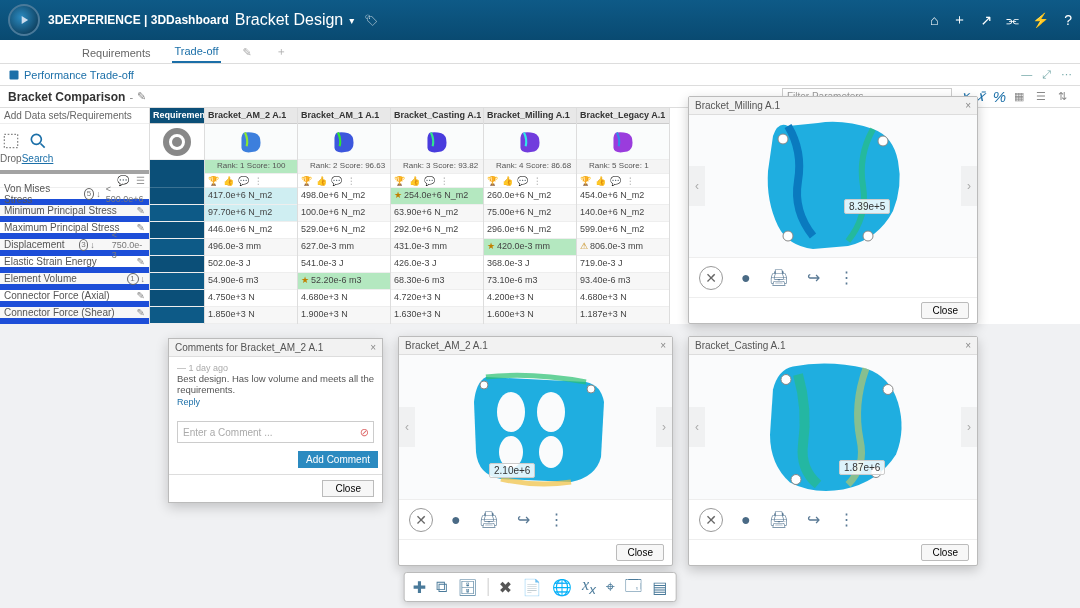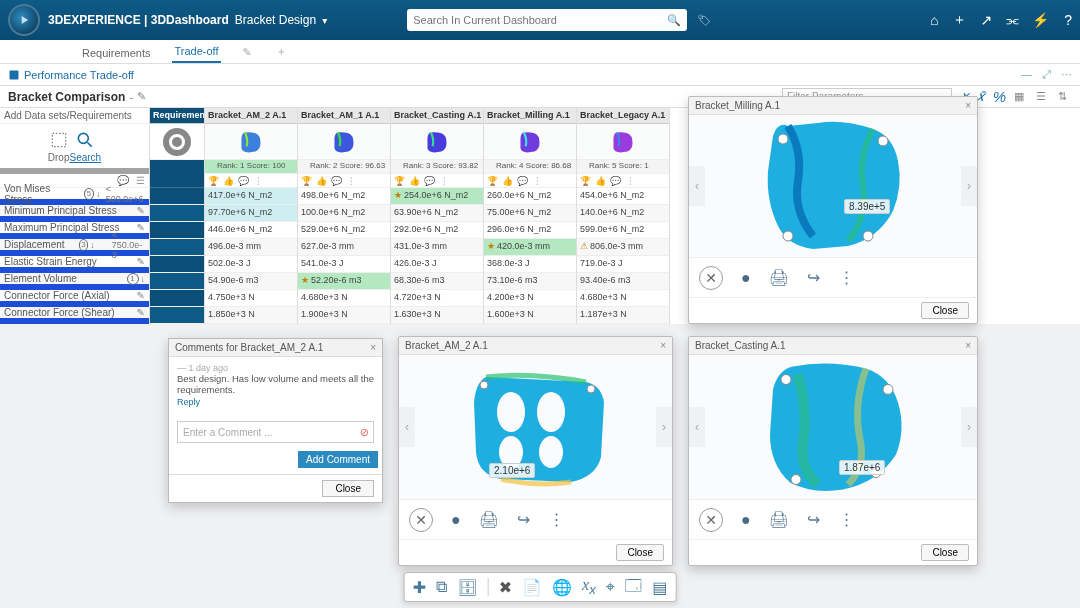--- a/index.html
+++ b/index.html
@@ -3,21 +3,21 @@
 <meta charset="utf-8">
 <style>
   *{box-sizing:border-box;margin:0;padding:0;font-family:Arial,Helvetica,sans-serif}
   body{width:1080px;height:608px;overflow:hidden;background:#f0f1f3;font-size:11px;color:#333;position:relative}
   
   .topbar{height:40px;background:linear-gradient(#0e5a87,#094a71);display:flex;align-items:center;color:#fff;padding:0 8px}
   .compass{width:32px;height:32px;border-radius:50%;background:radial-gradient(circle at 40% 40%,#2b8ac0,#062c45);border:2px solid #4a7a9a;display:flex;align-items:center;justify-content:center;margin-right:8px}
   .compass svg{width:14px;height:14px;fill:#cde}
   .brand{font-weight:bold;font-size:12px}
   .brand .light{font-weight:bold}
-  .dashname{margin-left:6px;font-size:12px}
+  .dashname{margin-left:6px;font-size:16px}
   .chev{margin-left:6px;font-size:10px}
   .searchbox{margin-left:80px;width:280px;height:22px;background:#fff;border-radius:3px;display:flex;align-items:center;padding:0 6px;color:#888}
   .searchbox input{border:none;outline:none;flex:1;font-size:11px;color:#555}
   .topicons{margin-left:auto;display:flex;gap:14px;align-items:center}
   .topicons span{font-size:14px;cursor:pointer}
   .tagico{margin-left:10px;opacity:.7}
   
   .tabrow{height:24px;background:#fff;border-bottom:1px solid #ddd;display:flex;align-items:flex-end;padding-left:80px;gap:20px;font-size:11px;color:#666}
   .tab{padding:4px 2px;cursor:pointer}
   .tab.active{color:#1b6fa8;border-bottom:2px solid #1b6fa8}
@@ -30,21 +30,21 @@
   .comphdr{height:22px;background:#fff;display:flex;align-items:center;padding:0 8px;border-bottom:1px solid #ddd}
   .comphdr .title{font-weight:bold;font-size:12px}
   .comphdr .right{margin-left:auto;display:flex;align-items:center;gap:8px}
   .filterbox{width:170px;height:18px;border:1px solid #ccc;padding:0 4px;font-size:10px;color:#999;display:flex;align-items:center}
   .mathico{font-style:italic;font-family:'Times New Roman',serif;font-size:15px;color:#1b6fa8;cursor:pointer}
   .viewico{width:14px;height:14px;color:#888;cursor:pointer}
   
   .main{display:flex;background:#fff}
   .leftcol{width:150px;border-right:1px solid #ddd}
   .addrow{height:16px;font-size:10px;color:#666;padding:2px 4px;border-bottom:1px solid #eee}
-  .droprow{height:50px;display:flex;align-items:center;justify-content:center;border-bottom:6px solid #a3a3a3}
+  .droprow{height:50px;display:flex;align-items:center;justify-content:flex-start;border-bottom:4px solid #a3a3a3}
   .dropbtn{display:flex;flex-direction:column;align-items:center;gap:2px;font-size:10px;color:#666;cursor:pointer}
   .dropbtn.srch{color:#1b6fa8;text-decoration:underline}
   .dropbtn svg{width:20px;height:20px}
   .metric{height:17px;display:flex;align-items:center;padding:0 4px;border-bottom:6px solid #1d4ed8;font-size:10px;color:#555;gap:14px}
   .metric.alt{background:#f7f7f7}
   .mico{display:inline-flex;align-items:center;gap:2px;margin-left:auto;font-size:9px;color:#777}
   .circnum{width:12px;height:12px;border:1px solid #666;border-radius:50%;display:inline-flex;align-items:center;justify-content:center;font-size:8px}
   .pencil{font-size:10px;color:#888}
   
   .datacol{width:93px;border-right:1px solid #ddd}
@@ -102,24 +102,20 @@
 
 <div class="topbar">
   <div class="compass">
       <svg viewBox="0 0 24 24">
         <path d="M8 5v14l11-7z"></path>
       </svg>
     </div>
   <span class="brand"><span>3D</span><span class="light">EXPERIENCE</span><span> | </span><span>3DDashboard</span></span>
   <span class="dashname">Bracket Design</span>
   <span class="chev">▾</span>
-  <div class="searchbox">
-    <input placeholder="Search In Current Dashboard" style="">
-    <span style="color:#888">🔍</span>
-  </div>
   <span class="tagico">🏷</span>
   <div class="topicons">
     <span>⌂</span>
     <span>＋</span>
     <span>↗</span>
     <span>⫘</span>
     <span>⚡</span>
     <span>?</span>
   </div>
 </div>

